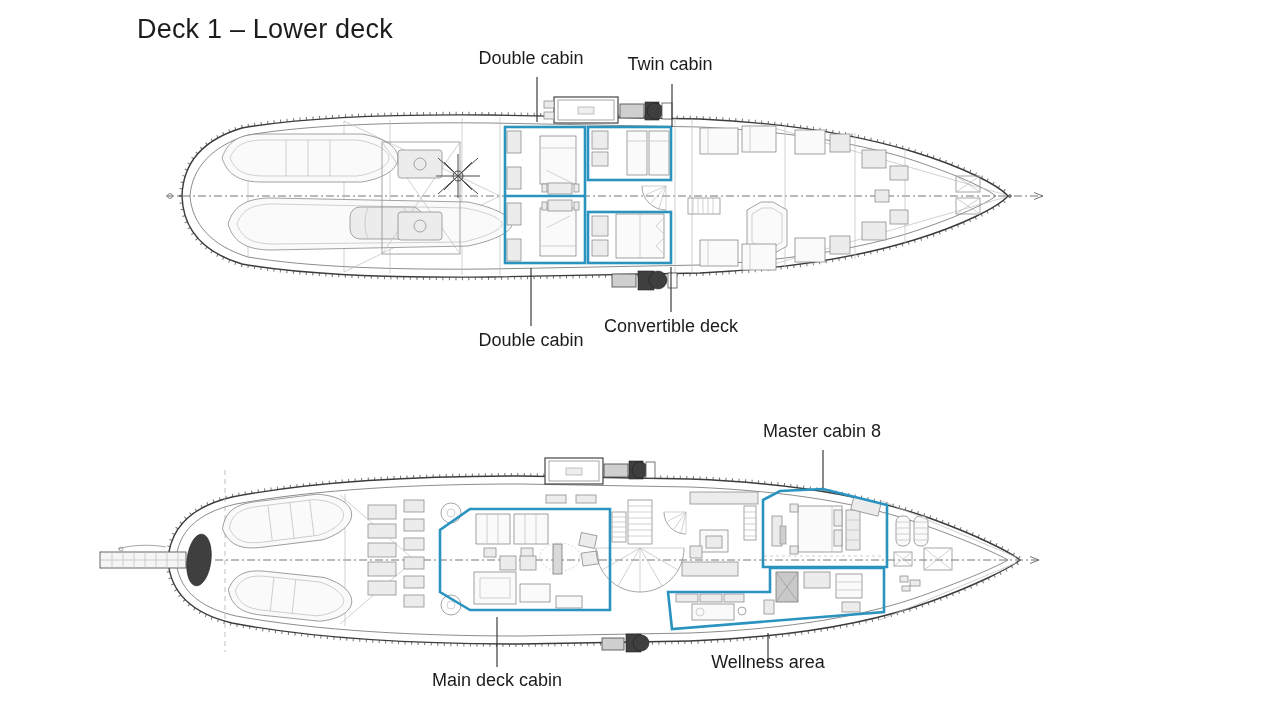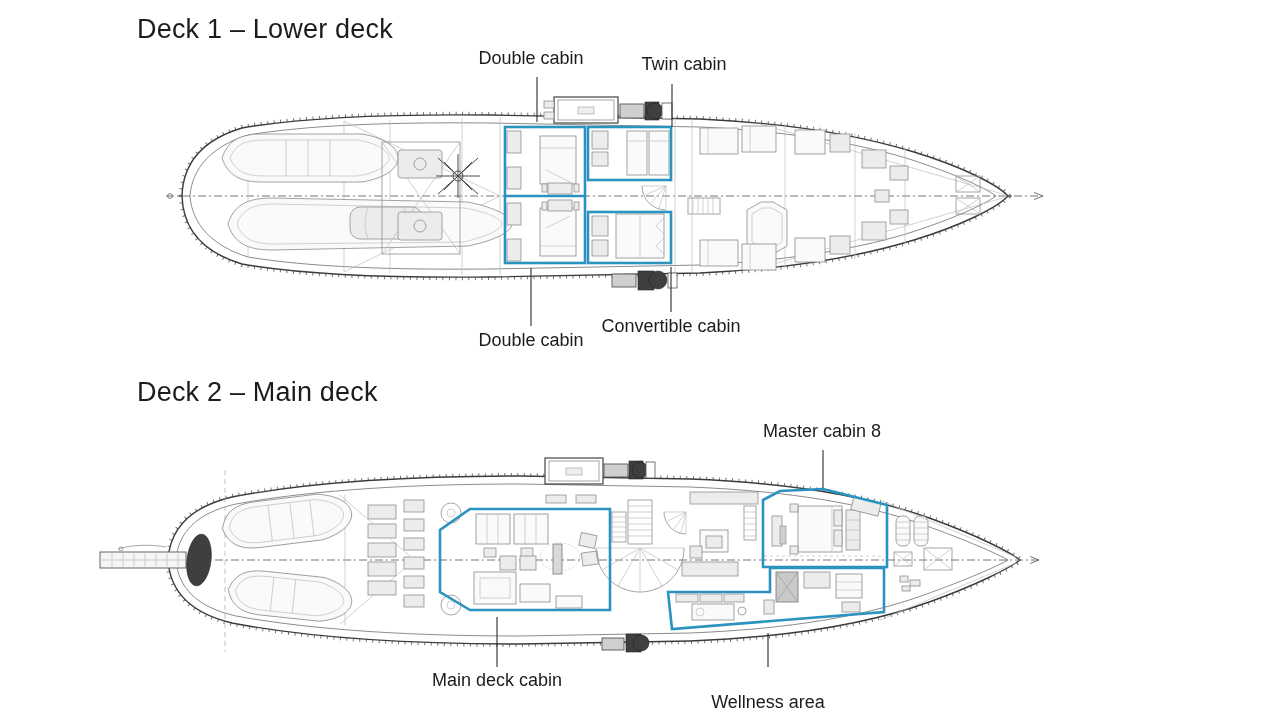--- a/index.html
+++ b/index.html
@@ -342,24 +342,23 @@
     <path class="leader" d="M672,84 V127"></path>
     <path class="leader" d="M531,268 V326"></path>
     <path class="leader" d="M671,267 V312"></path>
     <path class="leader" d="M823,450 V488"></path>
     <path class="leader" d="M497,617 V667"></path>
     <path class="leader" d="M768,633 V667"></path>
   </g>
 </svg>
 
 <div class="deck-title" style="left:137px;top:14px">Deck 1 – Lower deck</div>
-<div class="deck-title" style="left:137px;top:377px">Deck 2 – Main deck</div>
 
 <div class="room-label" style="left:531px;top:48px">Double cabin</div>
-<div class="room-label" style="left:684px;top:54px">Twin cabin</div>
+<div class="room-label" style="left:670px;top:54px">Twin cabin</div>
 <div class="room-label" style="left:531px;top:330px">Double cabin</div>
-<div class="room-label" style="left:671px;top:316px">Convertible cabin</div>
+<div class="room-label" style="left:671px;top:316px">Convertible deck</div>
 
 <div class="room-label" style="left:822px;top:421px">Master cabin 8</div>
 <div class="room-label" style="left:497px;top:670px">Main deck cabin</div>
-<div class="room-label" style="left:768px;top:692px">Wellness area</div>
+<div class="room-label" style="left:768px;top:652px">Wellness area</div>
 
 </div>
 
 </body></html>

